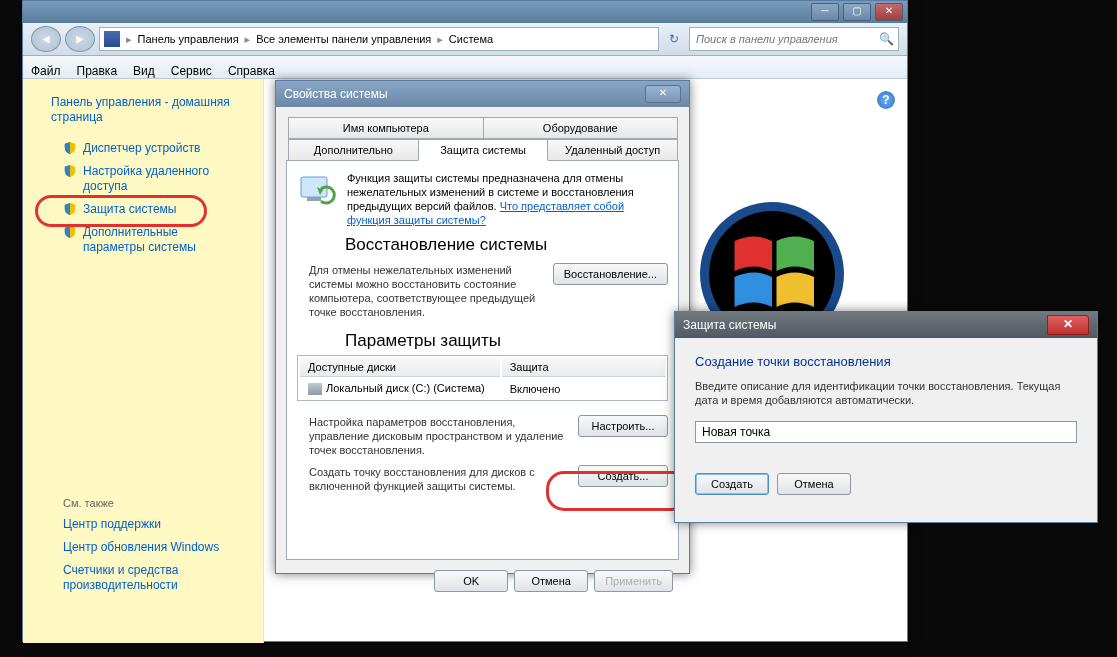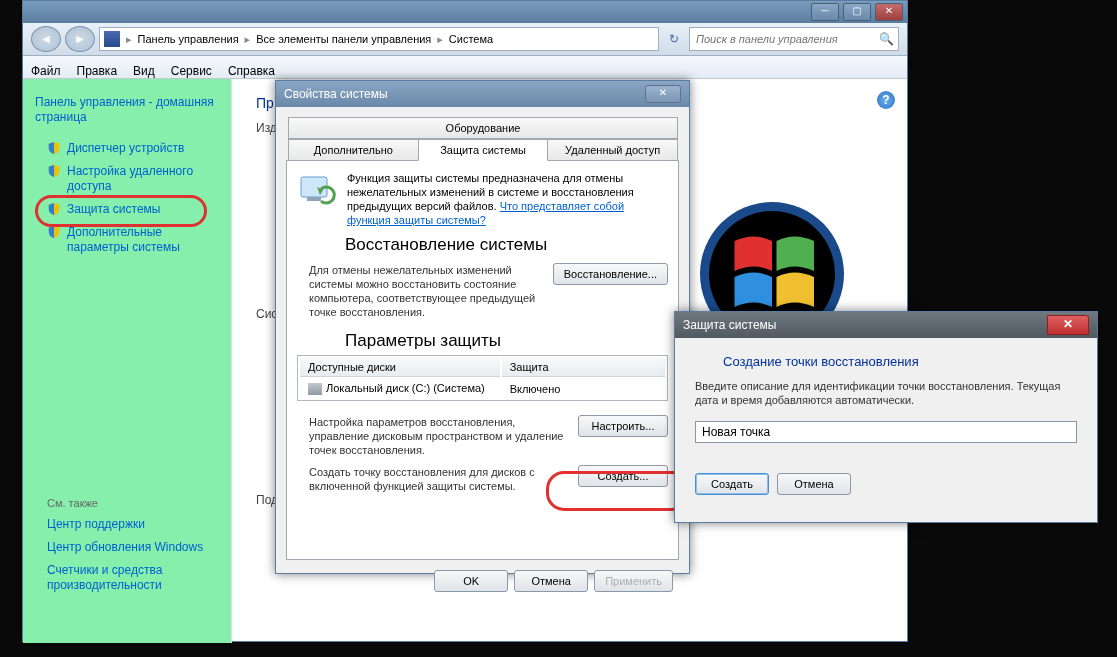--- a/index.html
+++ b/index.html
@@ -125,22 +125,22 @@
   gap: 16px;
   font-size: 12px;
 }
 .menu-item { cursor: pointer; }
 .content-area {
   display: flex;
   height: calc(100% - 76px);
 }
 .sidebar {
   width: 208px;
-  background: #86efac;
-  padding: 12px 0;
+  background: #fef9c3;
+  padding: 12px 16px;
   overflow: hidden;
   border-right: 1px solid #e0e4e8;
 }
 .side-link {
   display: flex;
   align-items: flex-start;
   padding: 4px 12px 4px 24px;
   color: #0060d0;
   cursor: pointer;
   font-size: 12px;
@@ -355,21 +355,20 @@
   cursor: pointer;
   font-weight: bold;
 }
 .cd-body {
   padding: 16px 20px;
 }
 .cd-heading {
   color: #003399;
   font-size: 13px;
   margin-bottom: 10px;
-  margin-left: 28px;
 }
 .cd-text {
   font-size: 11px;
   color: #333;
   margin-bottom: 14px;
   line-height: 14px;
 }
 .cd-input {
   width: 100%;
   height: 22px;
@@ -502,20 +501,21 @@
 
 <div class="window props-dialog">
   <div class="dlg-title">
     <span>Свойства системы</span>
     <span class="spacer"></span>
     <div class="dlg-close">✕</div>
   </div>
   <div class="dlg-body">
     <div class="tabs">
       <div class="tab-row">
+        <div class="tab">Имя компьютера</div>
         <div class="tab">Оборудование</div>
       </div>
       <div class="tab-row">
         <div class="tab">Дополнительно</div>
         <div class="tab active">Защита системы</div>
         <div class="tab">Удаленный доступ</div>
       </div>
     </div>
     <div class="tab-content">
       <div class="intro-row">

